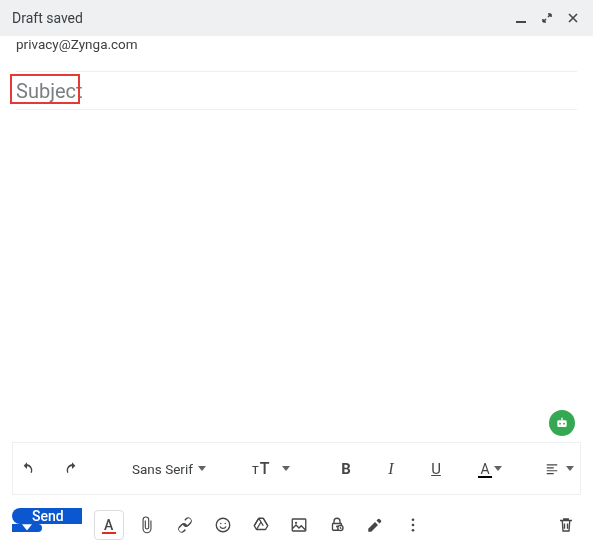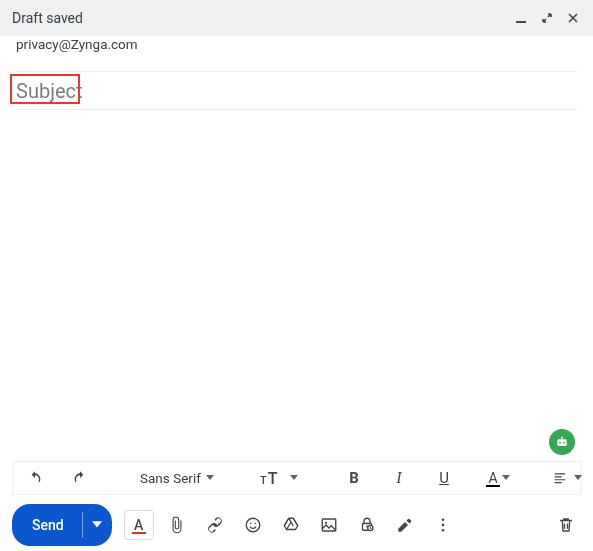--- a/index.html
+++ b/index.html
@@ -104,26 +104,26 @@
     height: 26px;
     border-radius: 50%;
     background: #34a853;
     display:flex;
     align-items:center;
     justify-content:center;
   }
   .assistant-badge svg { fill: #fff; }
   .format-toolbar {
     margin: 0 12px 4px 12px;
-    height: 34px;
+    height: 53px;
     border: 1px solid #eceff1;
     background: #fff;
     display: flex;
     align-items: center;
-    padding: 0 8px;
+    padding: 0 0;
     gap: 17px;
   }
   .tb-btn {
     height: 28px;
     min-width: 28px;
     display: flex;
     align-items: center;
     justify-content: center;
     color: #444746;
     border-radius: 4px;
@@ -159,21 +159,22 @@
     gap:1px;
   }
   .bottom-bar {
     height: 52px;
     display: flex;
     align-items: center;
     padding: 0 12px;
   }
   .send-group {
     display: flex;
-    height: 42px;
+    height: 35px;
+    flex-direction: column;
   }
   .send-btn {
     background: #0b57d0;
     color: #fff;
     border: none;
     border-radius: 18px 0 0 18px;
     font-size: 14px;
     font-weight: 500;
     padding: 0 18px 0 20px;
     cursor: pointer;

